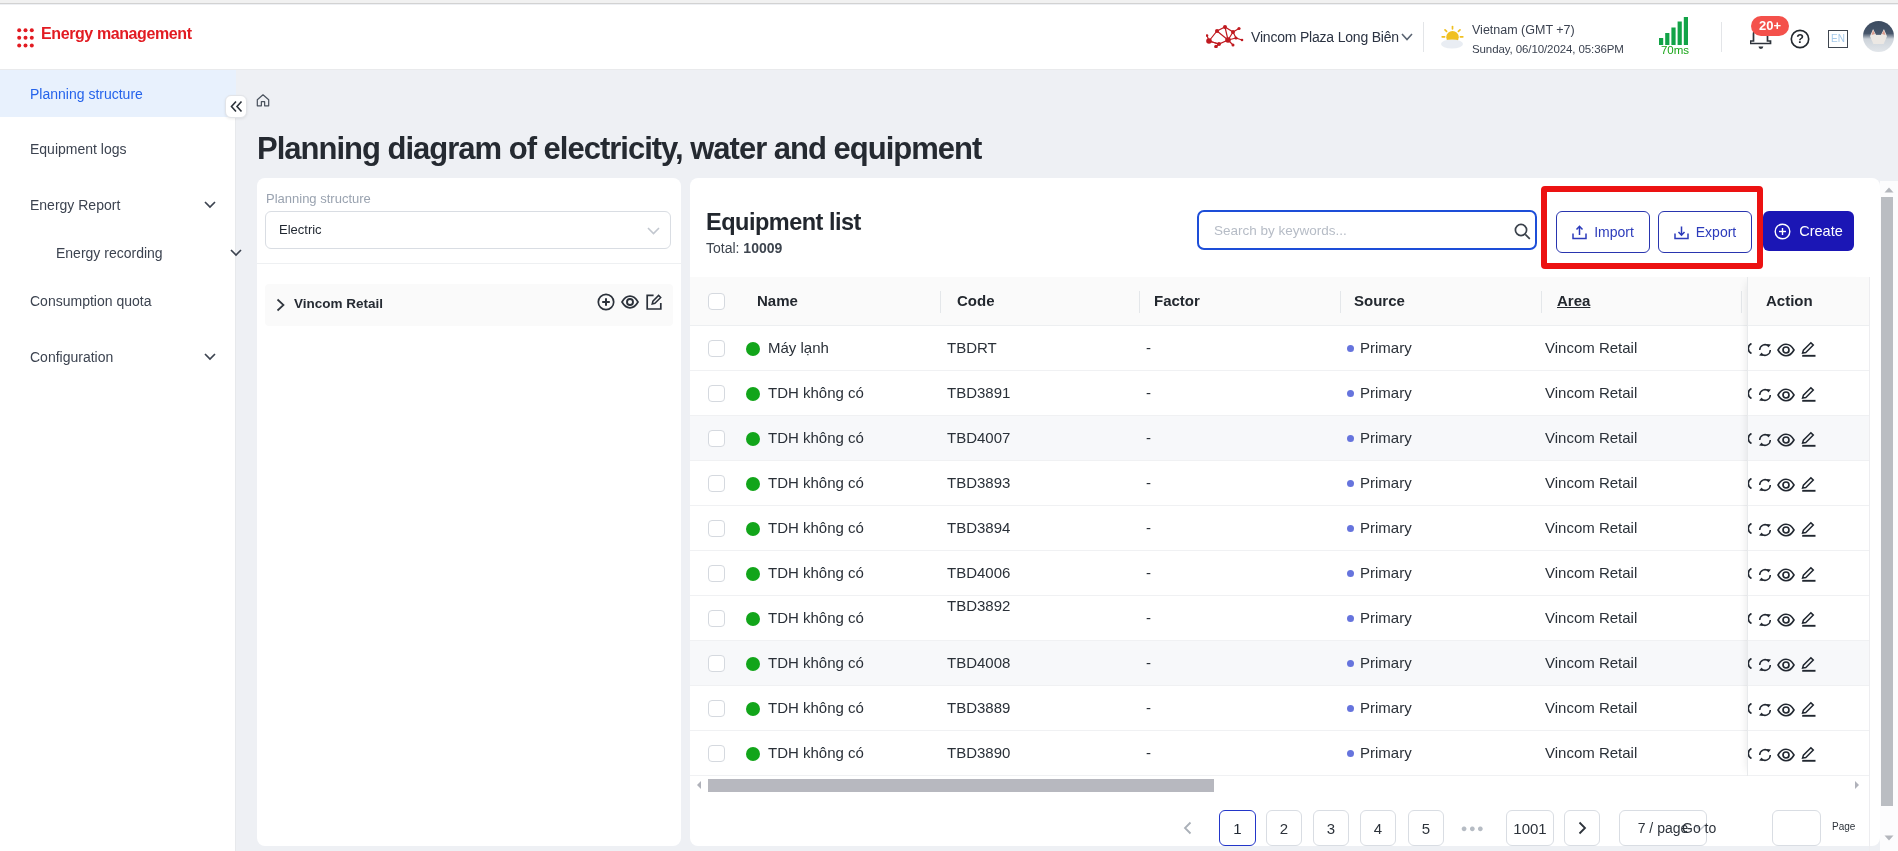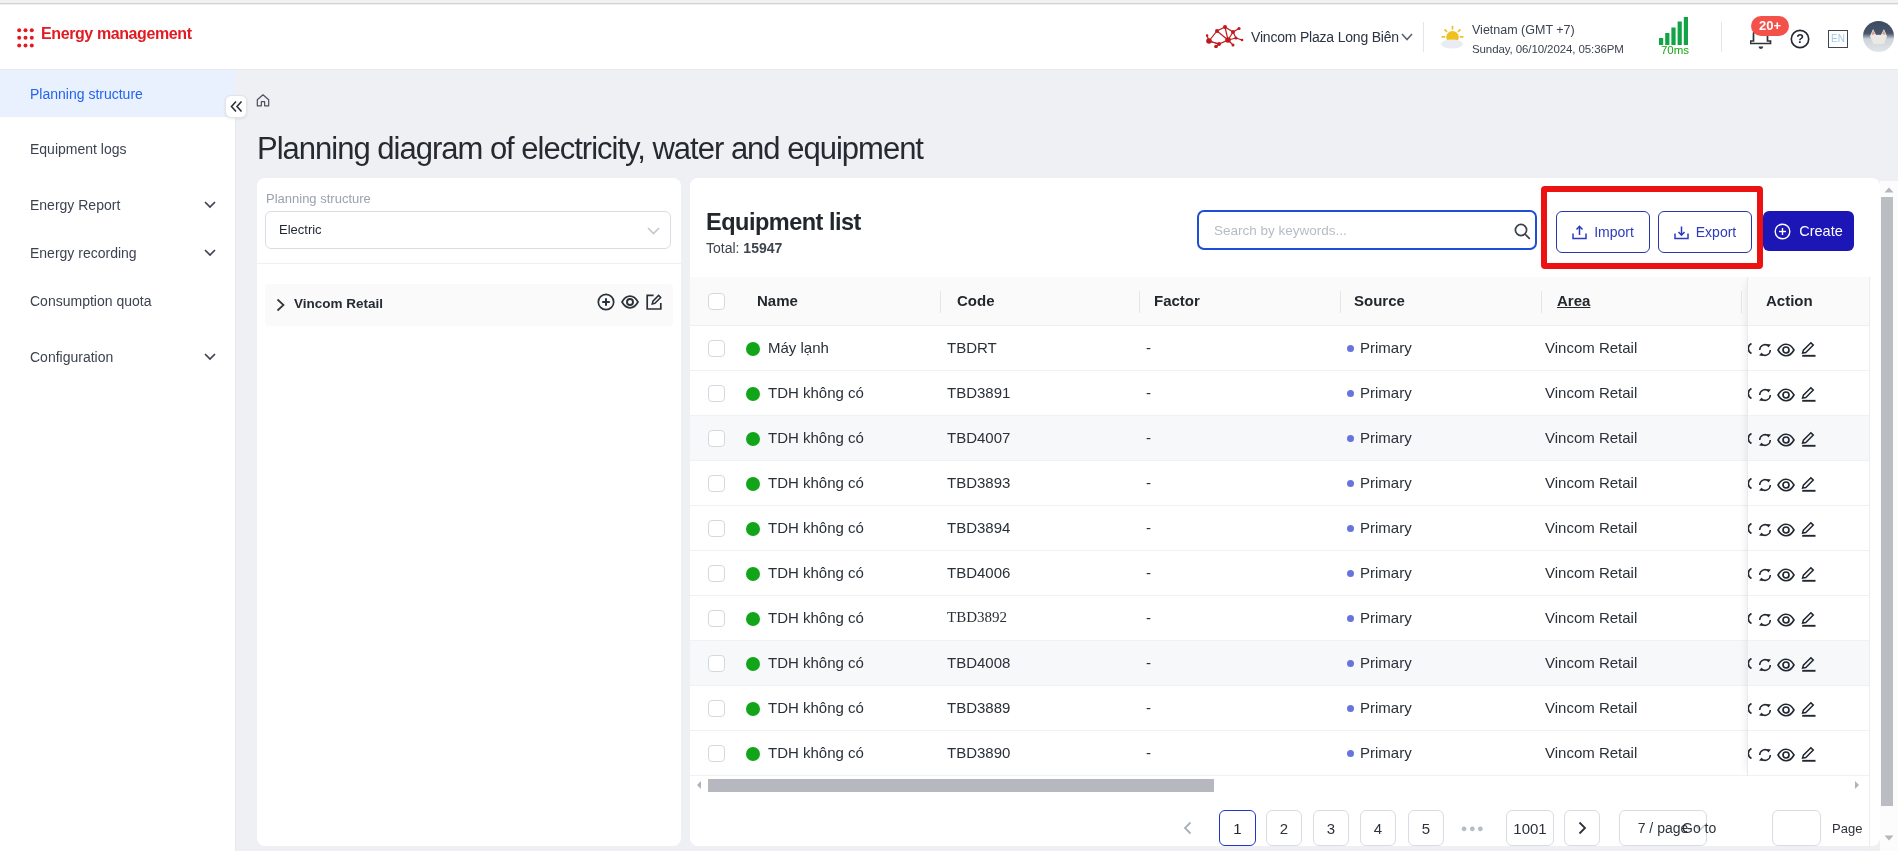--- a/index.html
+++ b/index.html
@@ -9,21 +9,21 @@
   
   #topstrip { left:0; top:0; width:1898px; height:4px; background:#f1f1f1; border-bottom:1px solid #d2d2d2; }
   
   #header { left:0; top:5px; width:1898px; height:65px; background:#fff; border-bottom:1px solid #e9eaec; }
   
   #sidebar { left:0; top:70px; width:236px; height:781px; background:#fff; border-right:1px solid #e7e9ec; }
   .menu-item { position:absolute; left:0; width:236px; height:48px; font-size:14px; color:#3c4350; display:flex; align-items:center; padding-left:30px; }
   .menu-sel { background:#e8f1fd; color:#2563eb; }
   .menu-car { position:absolute; right:20px; top:50%; margin-top:-4px; }
   .card { position:absolute; background:#fff; border-radius:8px; }
-  h1 { font-size:31px; line-height:1; font-weight:normal; color:#252a31; letter-spacing:-1px; }
+  h1 { font-size:31px; line-height:1; font-weight:bold; color:#252a31; letter-spacing:-1px; }
   .g-label { color:#9aa3b0; font-size:13px; }
 </style>
 </head>
 <body>
 <div id="topstrip" class="abs"></div>
 
 <div id="header" class="abs">
 
   <svg class="abs" style="left:17px;top:22.5px" width="17" height="20" viewBox="0 0 17 20">
     <g fill="#e21b22">
@@ -115,21 +115,21 @@
 </div>
 
 <div id="sidebar" class="abs">
   <div class="menu-item menu-sel" style="top:0px;height:47px;">Planning structure</div>
   <div class="menu-item" style="top:111px;">Energy Report
     <svg class="menu-car" width="12" height="8" viewBox="0 0 12 8">
         <path d="M1 1 L6 6 L11 1" fill="none" stroke="#3c4350" stroke-width="1.7"></path>
       </svg>
   </div>
   <div class="menu-item" style="top:55px;">Equipment logs</div>
-  <div class="menu-item" style="top:159px;">Energy recording
+  <div class="menu-item" style="top:159px;margin-left:26px;">Energy recording
     <svg class="menu-car" width="12" height="8" viewBox="0 0 12 8">
         <path d="M1 1 L6 6 L11 1" fill="none" stroke="#3c4350" stroke-width="1.7"></path>
       </svg>
   </div>
   <div class="menu-item" style="top:207px;">Consumption quota</div>
   <div class="menu-item" style="top:263px;">Configuration
     <svg class="menu-car" width="12" height="8" viewBox="0 0 12 8">
         <path d="M1 1 L6 6 L11 1" fill="none" stroke="#3c4350" stroke-width="1.7"></path>
       </svg>
   </div>
@@ -181,21 +181,21 @@
         <g stroke="#2b313a" fill="none" stroke-width="1.7">
           <path d="M15.8 10 L15.8 16 L2.2 16 L2.2 2.4 L8.6 2.4"></path>
           <path d="M7.2 11 L7.9 8.2 L13.6 2.4 L15.7 4.5 L9.9 10.3 Z" stroke-width="1.5"></path>
         </g>
       </svg>
   </div>
 </div>
 
 <div class="card" style="left:690px;top:178px;width:1190px;height:668px;">
   <div class="abs" style="left:16px;top:31px;font-size:23.5px;letter-spacing:-0.5px;font-weight:bold;color:#22272e;">Equipment list</div>
-  <div class="abs" style="left:16px;top:62px;font-size:14px;color:#3d444e;">Total: <b>15947</b></div>
+  <div class="abs" style="left:16px;top:62px;font-size:14px;color:#3d444e;">Total: <b>10009</b></div>
 
   <div class="abs" style="left:507px;top:32px;width:340px;height:40px;border:2px solid #1d4ed8;border-radius:7px;">
     <div class="abs" style="left:15px;top:11px;font-size:13.5px;color:#b6bcc6;">Search by keywords...</div>
     <svg class="abs" style="right:4px;top:11px" width="17" height="17" viewBox="0 0 17 17">
         <circle cx="7" cy="7" r="5.6" fill="none" stroke="#3a414b" stroke-width="1.7"></circle>
         <line x1="11.3" y1="11.3" x2="15.8" y2="15.8" stroke="#3a414b" stroke-width="1.7"></line>
       </svg>
   </div>
 
   <div class="abs" style="left:866px;top:33px;width:94px;height:42px;border:1px solid #2935af;border-radius:6px;display:flex;align-items:center;justify-content:center;gap:7px;color:#2c3bbb;font-size:14px;">
@@ -297,21 +297,21 @@
         <div class="abs" style="left:257px;top:13px;">TBD4006</div>
         <div class="abs" style="left:456px;top:13px;">-</div>
         <div class="abs" style="left:657px;top:19px;width:7px;height:7px;border-radius:50%;background:#6674dd;"></div>
         <div class="abs" style="left:670px;top:13px;">Primary</div>
         <div class="abs" style="left:855px;top:13px;">Vincom Retail</div>
       </div>
       <div style="position:relative;height:45px;background:#fff;border-bottom:1px solid #f0f1f3;font-size:15px;color:#2a3038;">
         <div class="abs" style="left:18px;top:14px;width:17px;height:17px;border:1px solid #d5d9df;border-radius:4px;background:#fff;"></div>
         <div class="abs" style="left:56px;top:16px;width:14px;height:14px;border-radius:50%;background:#12a51a;"></div>
         <div class="abs" style="left:78px;top:13px;">TDH không có</div>
-        <div class="abs" style="left:257px;top:13px;font-family:Liberation Serif, serif;">TBD3892</div>
+        <div class="abs" style="left:257px;top:1px;">TBD3892</div>
         <div class="abs" style="left:456px;top:13px;">-</div>
         <div class="abs" style="left:657px;top:19px;width:7px;height:7px;border-radius:50%;background:#6674dd;"></div>
         <div class="abs" style="left:670px;top:13px;">Primary</div>
         <div class="abs" style="left:855px;top:13px;">Vincom Retail</div>
       </div>
       <div style="position:relative;height:45px;background:#f7f8fa;border-bottom:1px solid #f0f1f3;font-size:15px;color:#2a3038;">
         <div class="abs" style="left:18px;top:14px;width:17px;height:17px;border:1px solid #d5d9df;border-radius:4px;background:#fff;"></div>
         <div class="abs" style="left:56px;top:16px;width:14px;height:14px;border-radius:50%;background:#12a51a;"></div>
         <div class="abs" style="left:78px;top:13px;">TDH không có</div>
         <div class="abs" style="left:257px;top:13px;">TBD4008</div>
@@ -590,21 +590,21 @@
         </svg>
       </div>
       <div class="abs" style="left:929px;top:0;width:88px;height:36px;border:1px solid #d9dde3;border-radius:6px;background:#fff;display:flex;align-items:center;justify-content:center;font-size:15px;color:#2d333b;">
         <span style="font-size:14px;margin-left:10px">7 / page</span> 
         <svg style="margin-left:6px;margin-right:-8px" width="12" height="8" viewBox="0 0 12 8">
           <path d="M1 1 L6 6 L11 1" fill="none" stroke="#c2c7cf" stroke-width="1.5"></path>
         </svg>
       </div>
       <div class="abs" style="left:992px;top:10px;font-size:14px;color:#2d333b;">Go to</div>
       <div class="abs" style="left:1082px;top:0;width:49px;height:36px;border:1px solid #d9dde3;border-radius:6px;background:#fff;display:flex;align-items:center;justify-content:center;font-size:15px;color:#2d333b;"></div>
-      <div class="abs" style="left:1142px;top:11px;font-size:13px;color:#2d333b;">Page</div>
+      <div class="abs" style="left:1142px;top:11px;font-size:10px;color:#2d333b;">Page</div>
     </div>
 </div>
 
 <div class="abs" style="left:1541px;top:186px;width:222px;height:83px;border:6px solid #ec1212;border-radius:4px;"></div>
 
 <div class="abs" style="left:1880px;top:181px;width:18px;height:670px;background:#fcfcfd;">
   <svg class="abs" style="left:4px;top:5px" width="10" height="8" viewBox="0 0 10 8">
       <path d="M0.5 6.5 L5 1.5 L9.5 6.5 Z" fill="#b3b6bc"></path>
     </svg>
   <div class="abs" style="left:1px;top:16px;width:12px;height:609px;background:#babdc2;"></div>

